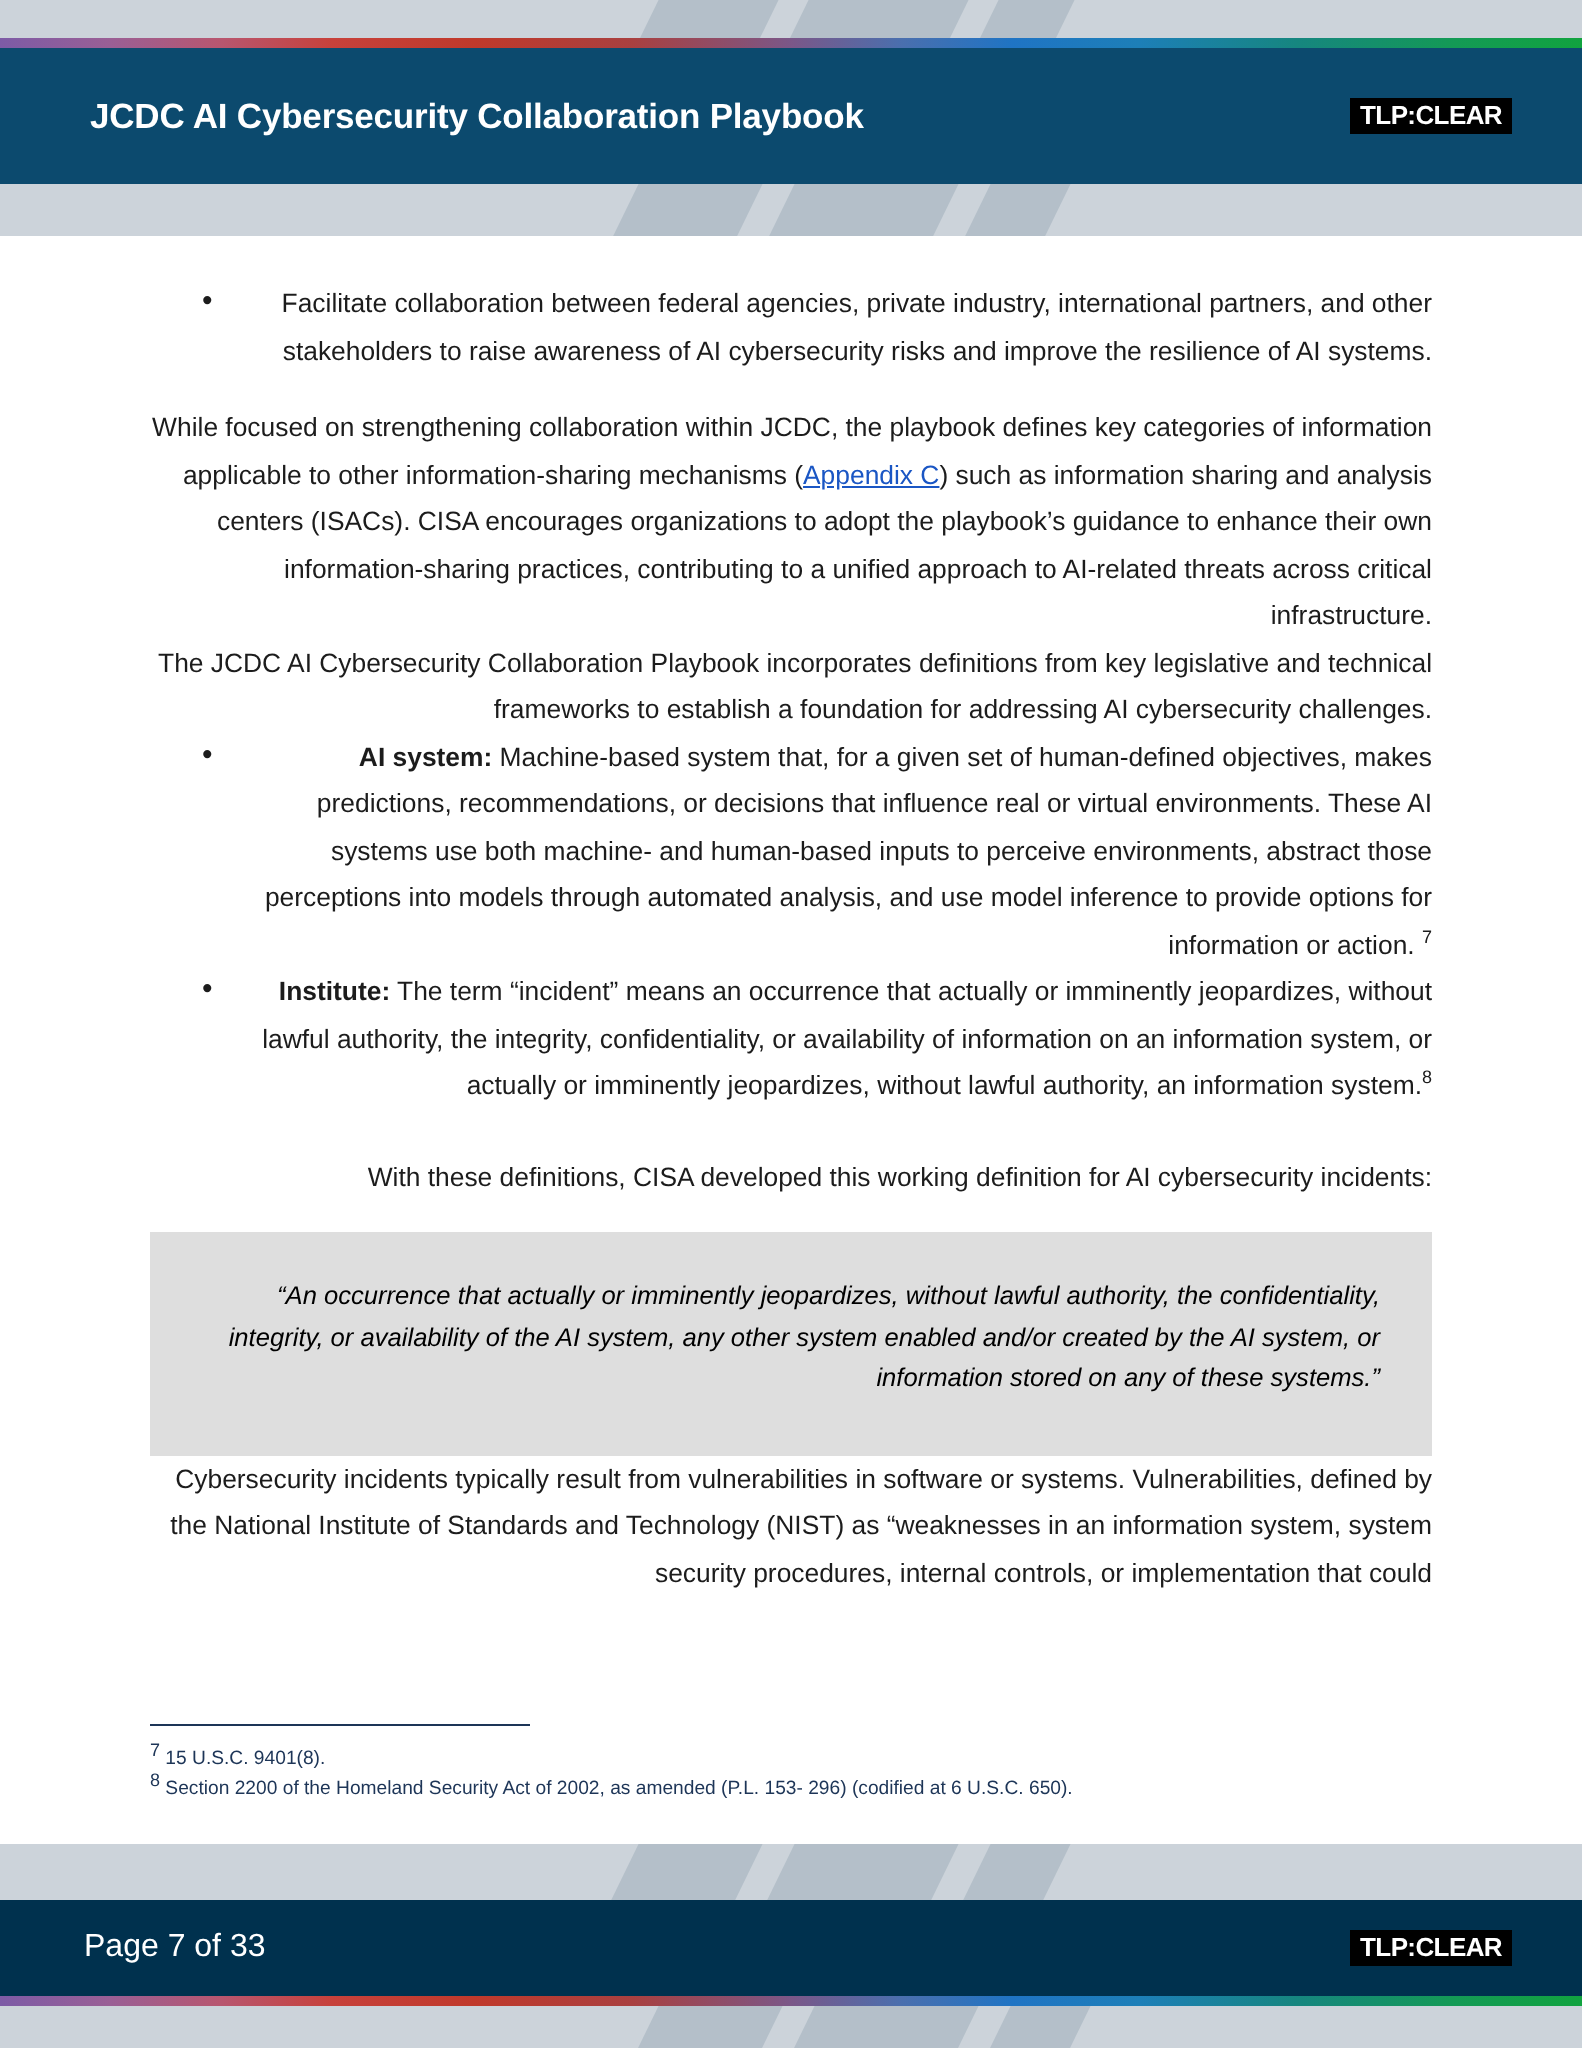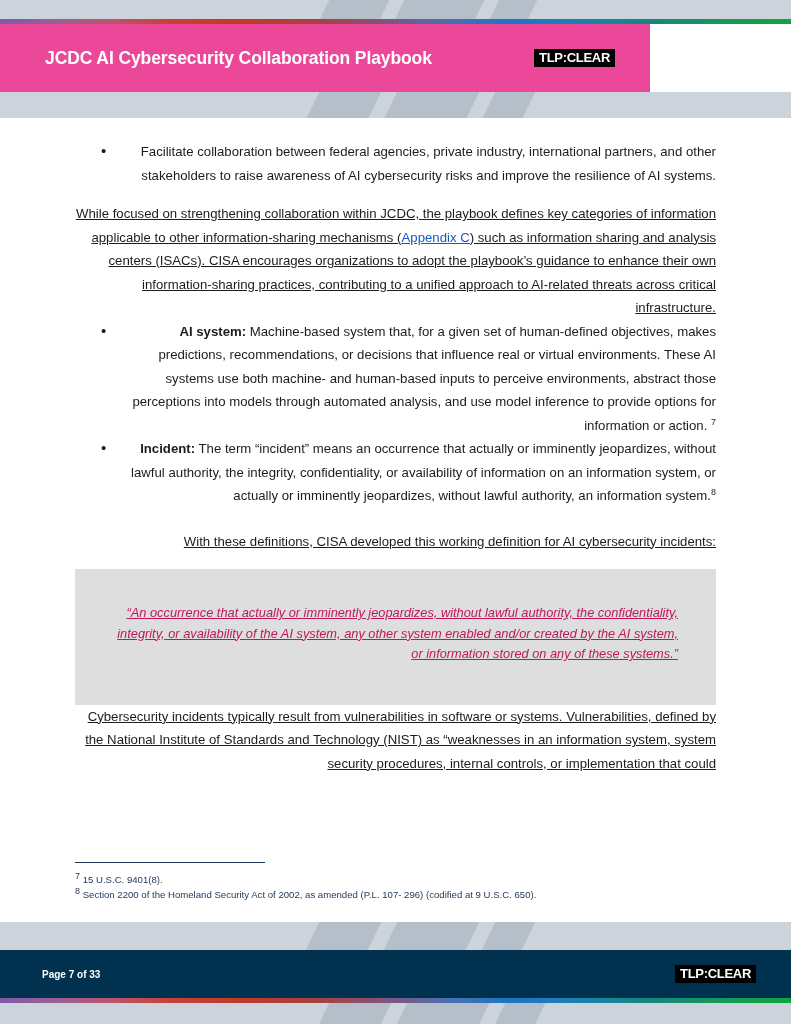--- a/index.html
+++ b/index.html
@@ -58,22 +58,22 @@
         #1d7fb8 72%,
         #16867f 82%,
         #149a55 92%,
         #11a33f 100%);
   }
 
   
   .header-bar {
     position: absolute;
     left: 0;
-    width: 650px;
-    background: #ec4899;
+    width: 791px;
+    background: #0c4a6e;
     display: flex;
     align-items: center;
     justify-content: space-between;
     box-sizing: border-box;
     padding: 0 35px 0 45px;
   }
   .header-title {
     color: #ffffff;
     font-size: 17.5px;
     font-weight: bold;
@@ -97,21 +97,20 @@
     left: 75px;
     top: 140px;
     width: 641px;
     font-size: 13.2px;
     line-height: 23.5px;
     color: #1c1c1c;
     text-align: right;
   }
   .content p {
     margin: 0 0 0 0;
-    text-decoration: underline;
   }
   .para {
     margin-bottom: 15px;
   }
   .bullet-list {
     margin: 0 0 15px 0;
     padding: 0;
     list-style: none;
   }
   .bullet-list li {
@@ -151,22 +150,22 @@
   .callout {
     background: #dedede;
     box-sizing: border-box;
     padding: 22px 26px 28px 26px;
     margin: 14px 0 0 0;
   }
   .callout p {
     font-style: italic;
     font-size: 12.8px;
     line-height: 20.5px;
-    margin: 12px;
-    color: #be185d;
+    margin: 0;
+    color: #000000;
   }
 
   
   .footnotes {
     position: absolute;
     left: 75px;
     top: 862px;
     width: 641px;
     color: #1d3557;
   }
@@ -190,22 +189,22 @@
     width: 791px;
     background: #00314e;
     display: flex;
     align-items: center;
     justify-content: space-between;
     box-sizing: border-box;
     padding: 0 35px 0 42px;
   }
   .footer-page {
     color: #ffffff;
-    font-size: 10px;
-    font-weight: bold;
+    font-size: 16px;
+    font-weight: normal;
   }
   .footer-tlp {
     background: #000000;
     color: #ffffff;
     font-size: 13px;
     font-weight: bold;
     letter-spacing: -0.3px;
     padding: 2px 5px 3px 5px;
     line-height: 1;
   }
@@ -238,43 +237,44 @@
 
     <ul class="bullet-list">
       <li>
         <span>Facilitate collaboration between federal agencies, private industry, international partners, and other stakeholders to raise awareness of AI cybersecurity risks and improve the resilience of AI systems.</span>
       </li>
     </ul>
 
     <p class="para"><span>While focused on strengthening collaboration within JCDC, the playbook defines key categories of information applicable to other information-sharing mechanisms (</span><a class="link" href="#">Appendix C</a><span>) such as information sharing and analysis centers (ISACs). CISA encourages organizations to adopt the playbook’s guidance to enhance their own information-sharing practices, contributing to a unified approach to AI-related threats across critical infrastructure.</span></p>
 
 
+    <p class="para">The JCDC AI Cybersecurity Collaboration Playbook incorporates definitions from key legislative and technical frameworks to establish a foundation for addressing AI cybersecurity challenges.</p>
 
     <ul class="bullet-list">
       <li>
         <span class="term">AI system:</span><span> Machine-based system that, for a given set of human-defined objectives, makes predictions, recommendations, or decisions that influence real or virtual environments. These AI systems use both machine- and human-based inputs to perceive environments, abstract those perceptions into models through automated analysis, and use model inference to provide options for information or action. </span><sup>7</sup>
       </li>
       <li>
-        <span class="term">Incident:</span><span> The term “incident” means an occurrence that actually or imminently jeopardizes, without lawful authority, the integrity, confidentiality, or availability of information on an information system, or actually or imminently jeopardizes, without lawful authority, an information system.</span><sup>8</sup>
+        <span class="term">Institute:</span><span> The term “incident” means an occurrence that actually or imminently jeopardizes, without lawful authority, the integrity, confidentiality, or availability of information on an information system, or actually or imminently jeopardizes, without lawful authority, an information system.</span><sup>8</sup>
       </li>
     </ul>
 
     <p class="para" style="margin-top:22px;margin-bottom:16px;">With these definitions, CISA developed this working definition for AI cybersecurity incidents:</p>
 
     <div class="callout">
       <p>“An occurrence that actually or imminently jeopardizes, without lawful authority, the confidentiality, integrity, or availability of the AI system, any other system enabled and/or created by the AI system, or information stored on any of these systems.”</p>
     </div>
 
     <p class="para" style="">Cybersecurity incidents typically result from vulnerabilities in software or systems. Vulnerabilities, defined by the National Institute of Standards and Technology (NIST) as “weaknesses in an information system, system security procedures, internal controls, or implementation that could</p>
   </div>
 
   <div class="footnotes">
     <div class="footnote-rule"></div>
     <p class="footnote"><sup>7</sup><span> 15 U.S.C. 9401(8).</span></p>
-    <p class="footnote"><sup>8</sup><span> Section 2200 of the Homeland Security Act of 2002, as amended (P.L. 107- 296) (codified at 9 U.S.C. 650).</span></p>
+    <p class="footnote"><sup>8</sup><span> Section 2200 of the Homeland Security Act of 2002, as amended (P.L. 153- 296) (codified at 6 U.S.C. 650).</span></p>
   </div>
 
   <div class="stripe-band" style="top:922px;height:28px;">
     <div class="stripe" style="left:290px;width:62px;"></div>
     <div class="stripe" style="left:368px;width:82px;"></div>
     <div class="stripe" style="left:466px;width:40px;"></div>
   </div>
 
   <div class="footer-bar" style="top:950px;height:48px;">
     <div class="footer-page">Page 7 of 33</div>

